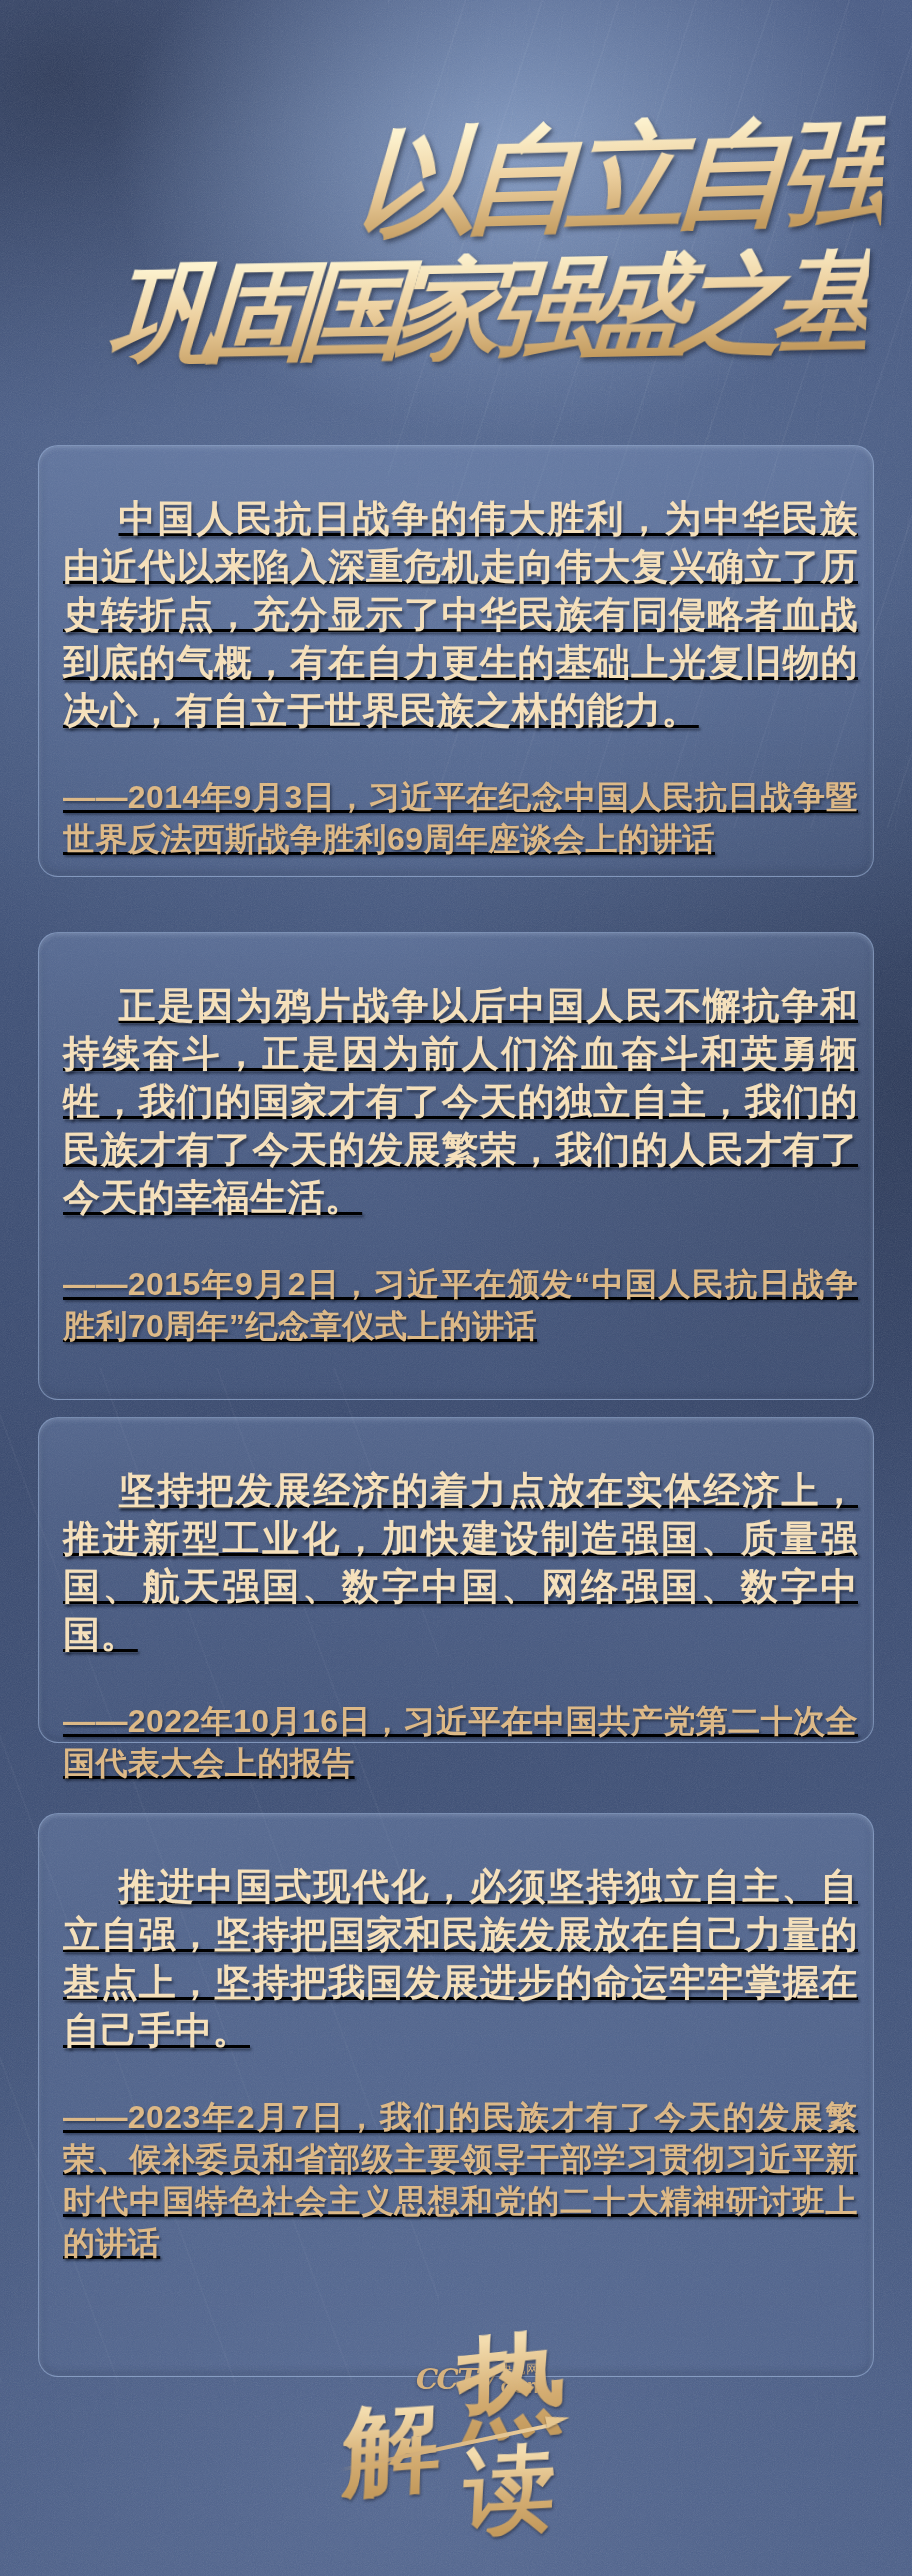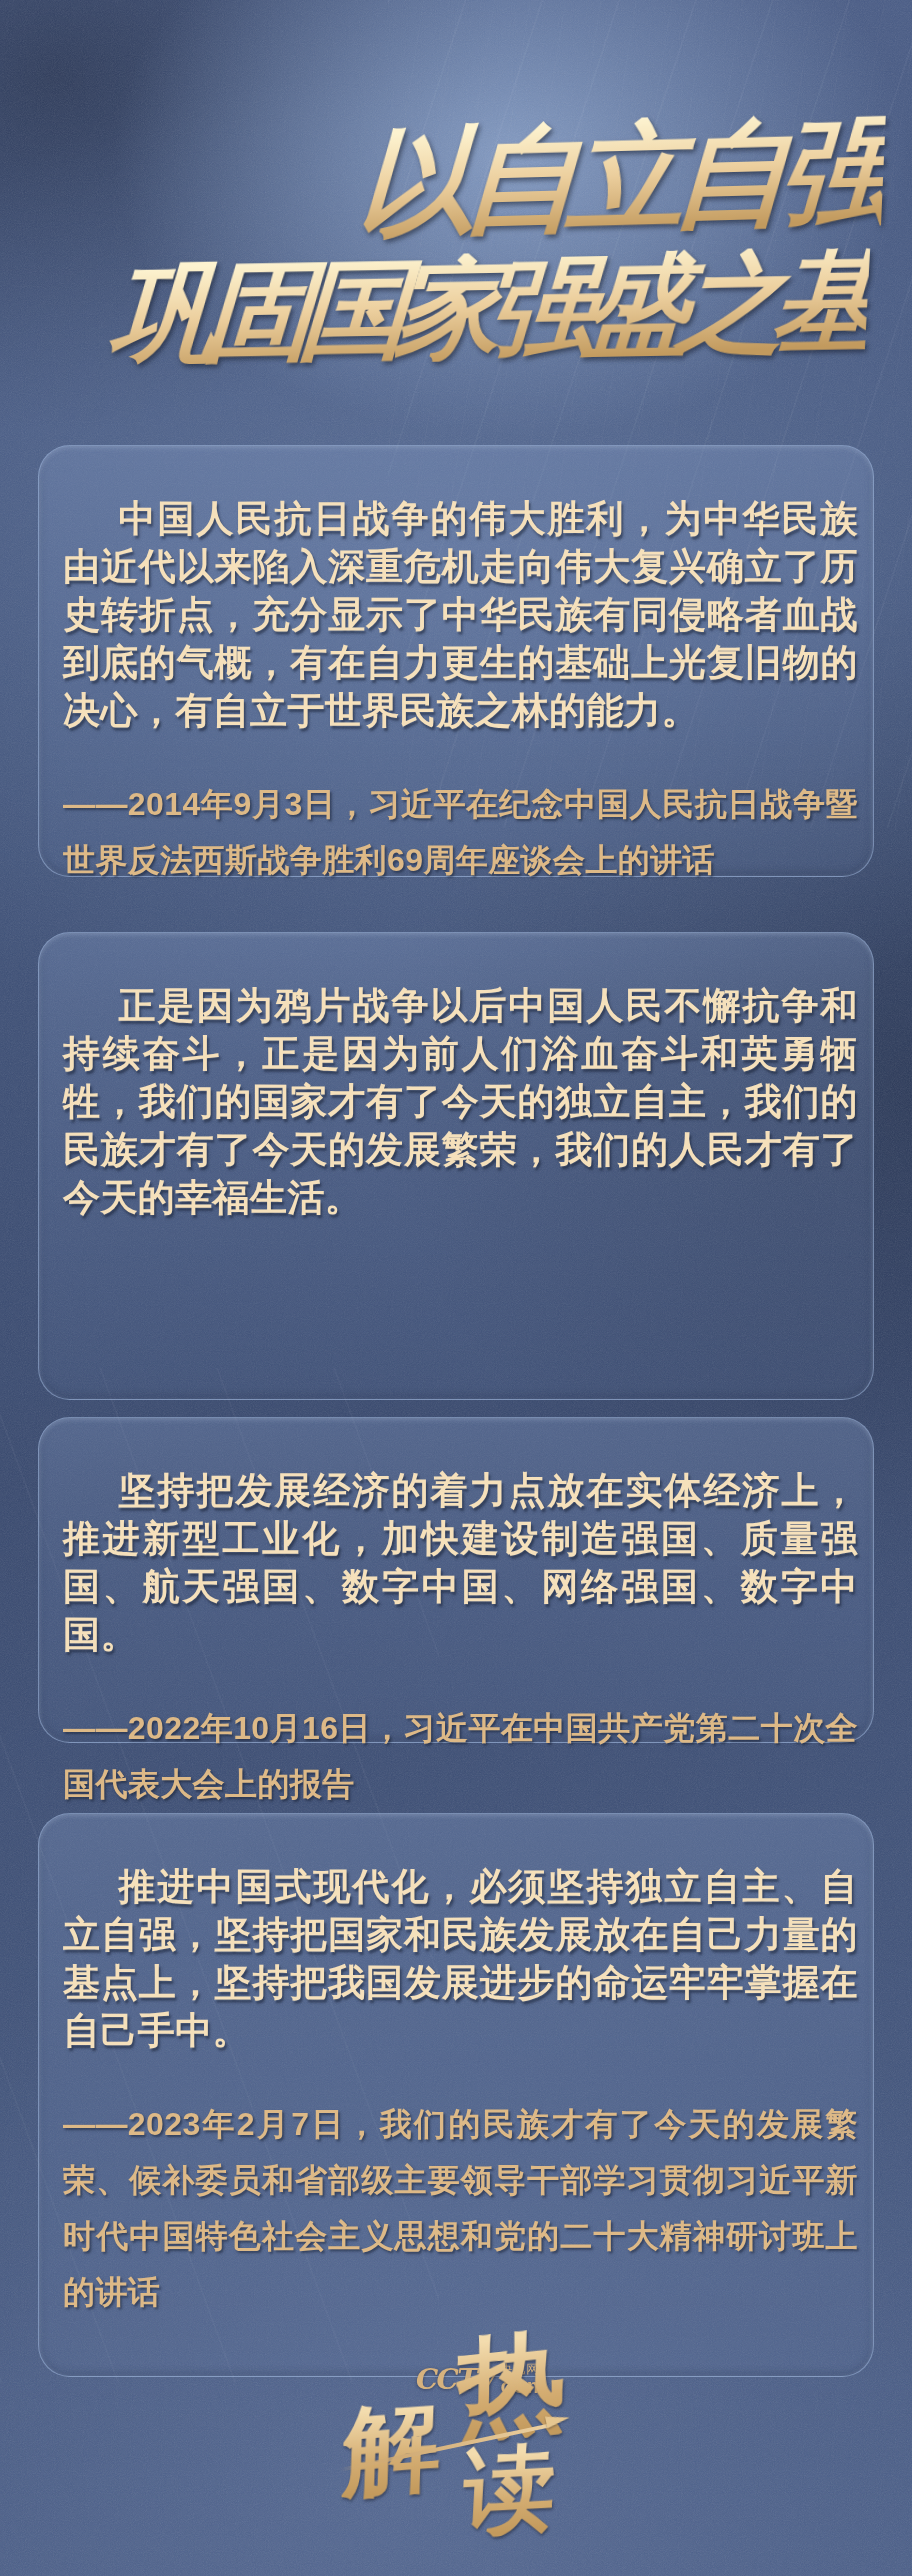--- a/index.html
+++ b/index.html
@@ -37,37 +37,38 @@
     background:linear-gradient(178deg,#fdf3d0 8%,#eccf9e 48%,#c29a5e 92%);
     -webkit-background-clip:text;background-clip:text;
     color:transparent;-webkit-text-fill-color:transparent;
     filter:drop-shadow(2.5px 3.4px 2.5px rgba(10,16,30,0.5));
   }
   .title-line1{left:358px;top:118px;font-size:117px;letter-spacing:-12px;transform:skewX(-4deg) rotate(-1.5deg);}
   .title-line2{left:111px;top:253px;font-size:108px;letter-spacing:-13.5px;transform:skewX(-4deg) rotate(-1deg);}
   
   .card{
     position:absolute;left:38px;width:836px;z-index:2;box-sizing:border-box;
-    padding:49px 15px 0 24px;border-radius:32px;
+    padding:49px 15px 0 24px;border-radius:20px;
     border:1.7px solid rgba(168,192,228,0.5);
     background:linear-gradient(180deg, rgba(139,162,205,0.30) 0%, rgba(120,142,186,0.22) 50%, rgba(108,130,172,0.15) 100%);
     box-shadow:inset 0 1.7px 5px rgba(210,228,255,0.28), inset 0 -2.5px 8.4px rgba(18,28,52,0.22);
+    text-decoration:underline;
   }
   .card1{top:445px;height:432px;}
   .card2{top:932px;height:468px;}
   .card3{top:1417px;height:326px;}
   .card4{top:1813px;height:564px;}
   .quote{
     margin:0;font-size:37px;line-height:48px;font-weight:bold;
     letter-spacing:0.4px;text-indent:1.5em;text-align:justify;
     color:#f5e0bb;
     text-shadow:1.7px 2.5px 2.5px rgba(14,21,40,0.5), 0 0.8px 0 rgba(255,255,255,0.12);
   }
   .attribution{
-    margin:41px 0 0;font-size:32px;line-height:56px;font-weight:bold;
+    margin:41px 0 0;font-size:32px;line-height:42px;font-weight:bold;
     letter-spacing:0.4px;text-align:justify;
     color:#ddb987;
     text-shadow:1.7px 1.7px 2.5px rgba(14,21,40,0.5);
   }
   
   .cctv-logo{
     position:absolute;left:416px;top:2363px;z-index:3;display:flex;align-items:center;gap:4.2px;
     color:#d6b27e;filter:drop-shadow(0.8px 1.7px 1.7px rgba(10,16,30,0.4));
   }
   .cctv-word{font-family:"DejaVu Serif","Liberation Serif",serif;font-weight:bold;font-style:italic;font-size:28px;letter-spacing:-1.7px;line-height:1;}
@@ -117,20 +118,21 @@
     <div class="title-line title-line2">巩固国家强盛之基</div>
   </header>
 
   <section class="card card1">
     <p class="quote">中国人民抗日战争的伟大胜利，为中华民族由近代以来陷入深重危机走向伟大复兴确立了历史转折点，充分显示了中华民族有同侵略者血战到底的气概，有在自力更生的基础上光复旧物的决心，有自立于世界民族之林的能力。</p>
     <p class="attribution">——2014年9月3日，习近平在纪念中国人民抗日战争暨世界反法西斯战争胜利69周年座谈会上的讲话</p>
   </section>
 
   <section class="card card2">
     <p class="quote">正是因为鸦片战争以后中国人民不懈抗争和持续奋斗，正是因为前人们浴血奋斗和英勇牺牲，我们的国家才有了今天的独立自主，我们的民族才有了今天的发展繁荣，我们的人民才有了今天的幸福生活。</p>
+    <p class="attribution">——2015年9月2日，习近平在颁发“中国人民抗日战争胜利70周年”纪念章仪式上的讲话</p>
   </section>
 
   <section class="card card3">
     <p class="quote">坚持把发展经济的着力点放在实体经济上，推进新型工业化，加快建设制造强国、质量强国、航天强国、数字中国、网络强国、数字中国。</p>
     <p class="attribution">——2022年10月16日，习近平在中国共产党第二十次全国代表大会上的报告</p>
   </section>
 
   <section class="card card4">
     <p class="quote">推进中国式现代化，必须坚持独立自主、自立自强，坚持把国家和民族发展放在自己力量的基点上，坚持把我国发展进步的命运牢牢掌握在自己手中。</p>
     <p class="attribution">——2023年2月7日，我们的民族才有了今天的发展繁荣、候补委员和省部级主要领导干部学习贯彻习近平新时代中国特色社会主义思想和党的二十大精神研讨班上的讲话</p>

